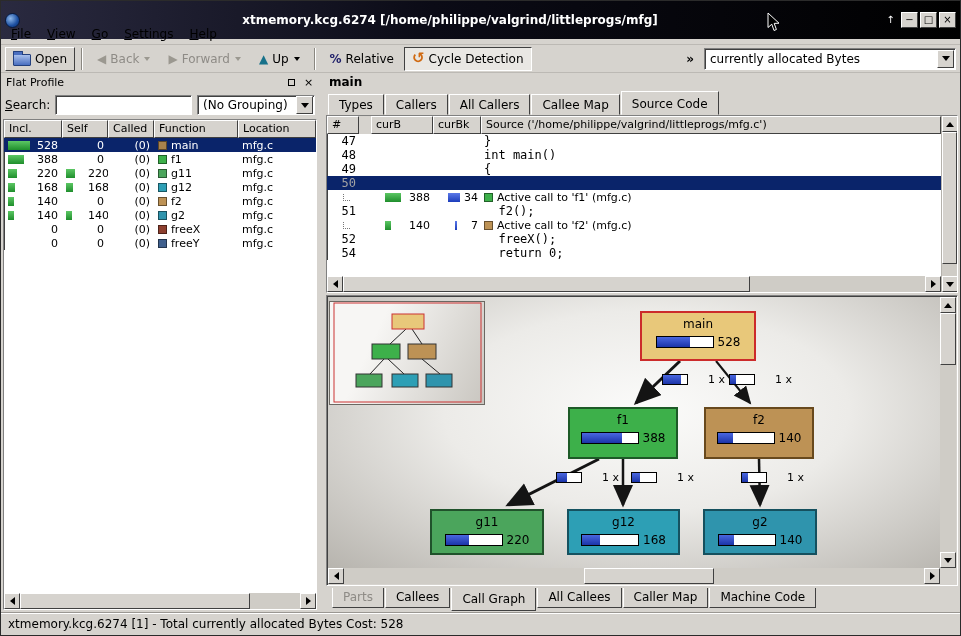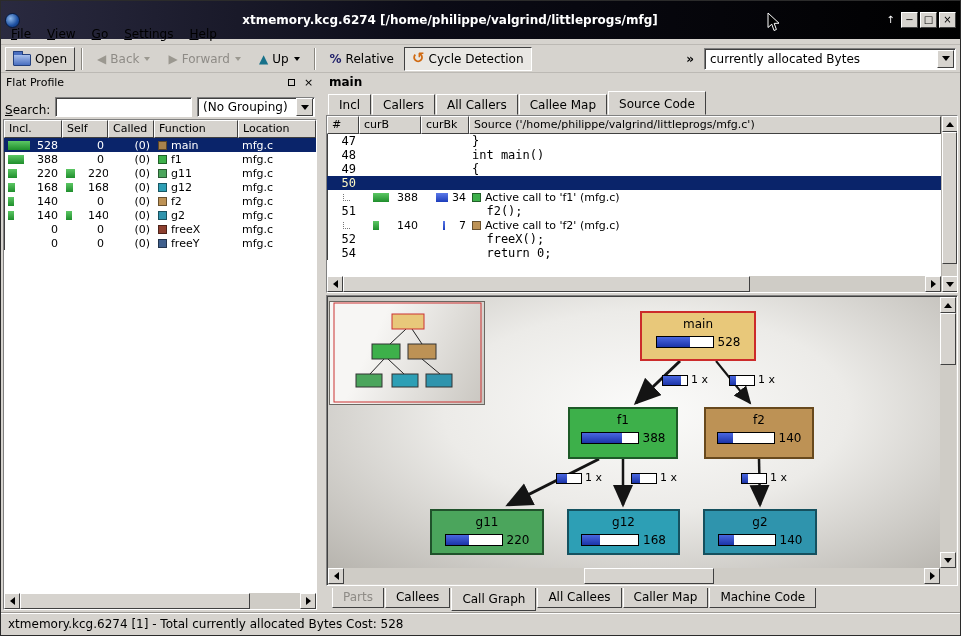--- a/index.html
+++ b/index.html
@@ -58,21 +58,21 @@
 #workarea{position:absolute;top:72px;left:0;right:0;bottom:23px;display:flex;}
 #left-dock{width:318px;flex:none;display:flex;flex-direction:column;}
 #splitter{width:5px;flex:none;background:#d6d3ce;}
 #right-panel{flex:1;display:flex;flex-direction:column;min-width:0;}
 
 
 .dock-head{height:18px;flex:none;display:flex;align-items:center;padding:0 3px 0 5px;font-size:11px;}
 .dock-title{flex:1;}
 .dock-btn{width:15px;height:14px;display:flex;align-items:center;justify-content:center;margin-left:2px;font-size:11px;line-height:1;}
 .float-glyph{width:7px;height:7px;border:1px solid #000;}
-.search-row{height:28px;flex:none;display:flex;align-items:flex-end;padding:2px 4px;gap:5px;}
+.search-row{height:28px;flex:none;display:flex;align-items:center;padding:2px 4px;gap:5px;}
 .search-label::first-letter{text-decoration:underline;}
 .search-input{flex:1;height:20px;min-width:0;border:1px solid;border-color:#808080 #fff #fff #808080;
   box-shadow:inset 1px 1px 0 #404040;background:#fff;padding:0 3px;font:inherit;}
 #grouping-combo{width:118px;height:20px;flex:none;}
 
 .list-frame{flex:1;margin:0 2px 2px 2px;display:flex;flex-direction:column;overflow:hidden;
   background:#fff;border:1px solid;border-color:#808080 #fff #fff #808080;box-shadow:inset 1px 1px 0 #404040;}
 .lheader{display:flex;height:18px;flex:none;font-size:11px;background:#d6d3ce;}
 .hcell{border:1px solid;border-color:#fff #404040 #404040 #fff;background:#d6d3ce;
   padding:1px 4px;overflow:hidden;white-space:nowrap;}
@@ -102,24 +102,24 @@
 .right-title{height:18px;flex:none;font-weight:bold;padding:2px 5px;}
 .tabs-row{height:24px;flex:none;display:flex;align-items:flex-end;padding-left:4px;}
 .tab{height:21px;padding:3px 10px 0;margin-right:1px;background:#d6d3ce;white-space:nowrap;
   border:1px solid;border-color:#fff #404040 transparent #fff;}
 .tab.active{height:24px;padding-top:5px;position:relative;z-index:2;}
 
 .source-frame{height:178px;flex:none;margin:0 2px;display:flex;overflow:hidden;
   background:#fff;border:1px solid;border-color:#808080 #fff #fff #808080;box-shadow:inset 1px 1px 0 #404040;}
 .source-main{flex:1;display:flex;flex-direction:column;min-width:0;overflow:hidden;}
 .sheader{display:flex;height:18px;flex:none;font-size:11px;background:#d6d3ce;}
-.s-num{width:32px;}.s-curb{width:62px;}.s-curbk{width:48px;}.s-src{flex:1;}
+.s-num{width:32px;}.s-curb{width:62px;margin-left:12px;}.s-curbk{width:48px;}.s-src{flex:1;}
 .src-row{display:flex;height:14px;flex:none;align-items:center;
   font-family:"DejaVu Sans Mono","Liberation Mono",monospace;font-size:12px;}
-.src-row.sel{background:#0a246a;color:#fef9c3;}
+.src-row.sel{background:#0a246a;color:#a3a3a3;}
 .scell{padding:0 3px;display:flex;align-items:center;overflow:hidden;white-space:pre;height:100%;}
 .scell.right{justify-content:flex-end;}
 .tree-glyph{width:7px;height:7px;border-left:1px dotted #777;border-bottom:1px dotted #777;margin-left:13px;}
 .mbar-g{width:22px;height:9px;flex:none;margin-right:2px;}
 .mbar-g i{display:block;height:100%;background:linear-gradient(#5cc764,#1f8e2c);}
 .mbar-b{width:14px;height:9px;flex:none;margin-right:2px;}
 .mbar-b i{display:block;height:100%;background:linear-gradient(#5b79e8,#1c3dbb);}
 .call-text{font-family:"DejaVu Sans","Liberation Sans",sans-serif;font-size:11px;display:flex;align-items:center;}
 .src-fill{flex:1;background:#fff;}
 .source-vscroll{width:16px;flex:none;display:flex;flex-direction:column;background:#cfccc6;border-left:1px solid #b5b2ac;}
@@ -132,21 +132,21 @@
   background:radial-gradient(ellipse at 52% 42%,#fbfbfa 0%,#ecebe8 45%,#b7b4ae 100%);}
 .graph-vscroll{position:absolute;top:1px;right:1px;bottom:17px;width:16px;display:flex;flex-direction:column;background:#cfccc6;}
 .graph-hscroll{position:absolute;left:1px;bottom:1px;right:17px;height:16px;display:flex;background:#cfccc6;}
 .graph-corner{position:absolute;right:1px;bottom:1px;width:16px;height:16px;background:#d6d3ce;}
 #edge-svg{position:absolute;left:0;top:0;}
 .gnode{position:absolute;border:2px solid;display:flex;flex-direction:column;align-items:center;
   padding-top:4px;font-size:12px;z-index:2;}
 .gnode .nrow{display:flex;align-items:center;gap:4px;margin-top:4px;}
 .nbar{width:58px;height:12px;background:#fff;border:1px solid #000;}
 .nbar i{display:block;height:100%;background:linear-gradient(#4a67e0,#1b34a8);}
-.elabel{position:absolute;display:flex;align-items:flex-end;gap:3px;font-size:11px;z-index:2;}
+.elabel{position:absolute;display:flex;align-items:center;gap:20px;font-size:11px;z-index:2;}
 .ebar{width:26px;height:11px;background:#fff;border:1px solid #000;}
 .ebar i{display:block;height:100%;background:linear-gradient(#4a67e0,#1b34a8);}
 .overview{position:absolute;left:1px;top:4px;width:156px;height:104px;z-index:3;
   background:linear-gradient(115deg,#f7f6f4 30%,#c9c6c0);border:1px solid #6b6862;}
 
 
 .btabs-row{height:24px;flex:none;display:flex;align-items:flex-start;padding-left:8px;}
 .btab{height:20px;padding:2px 10px 0;margin-right:1px;background:#d6d3ce;white-space:nowrap;
   border:1px solid;border-color:#d6d3ce #404040 #404040 #fff;border-top:none;}
 .btab.active{height:23px;padding-top:4px;position:relative;z-index:2;}
@@ -447,21 +447,21 @@
       </div>
     </div>
   </div>
 
   <div id="splitter"></div>
 
   <div id="right-panel">
     <div class="right-title">main</div>
 
     <div class="tabs-row">
-      <span class="tab">Incl</span>
+      <span class="tab">Types</span>
       <span class="tab">Callers</span>
       <span class="tab">All Callers</span>
       <span class="tab">Callee Map</span>
       <span class="tab active">Source Code</span>
     </div>
 
     <div class="source-frame">
       <div class="source-main">
         <div class="sheader">
           <span class="hcell s-num">#</span>

